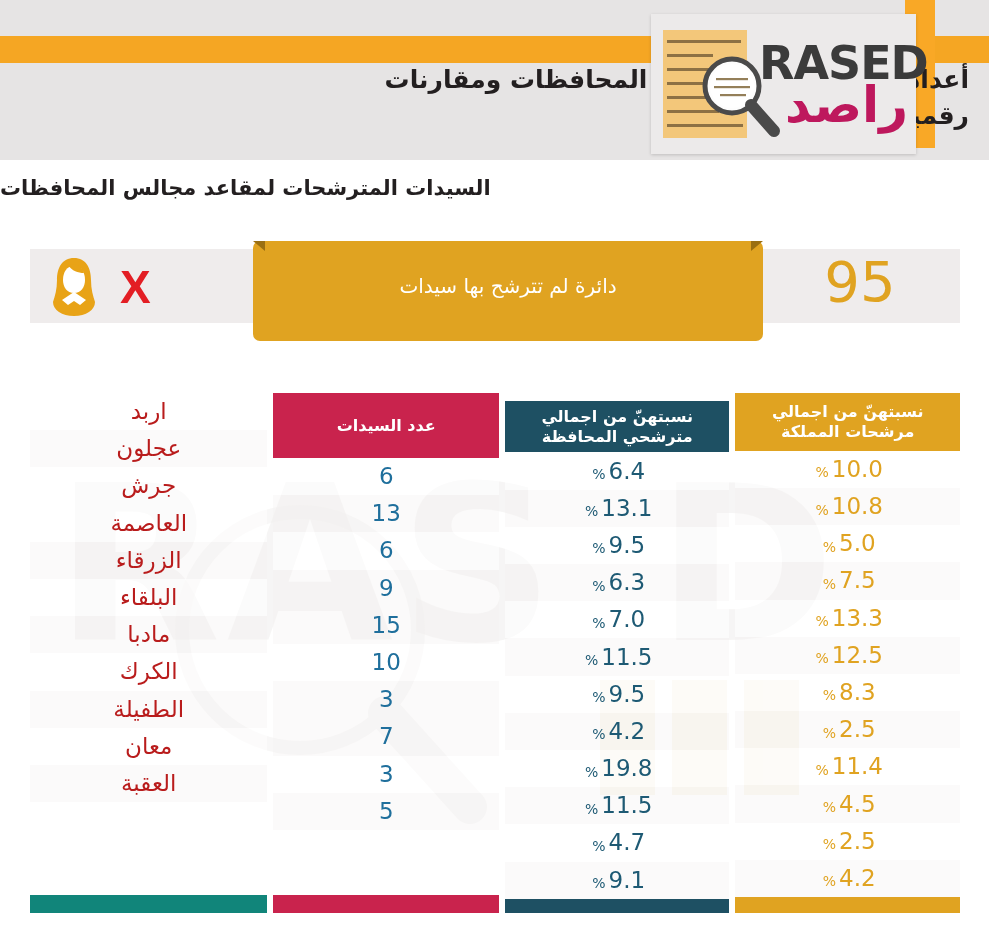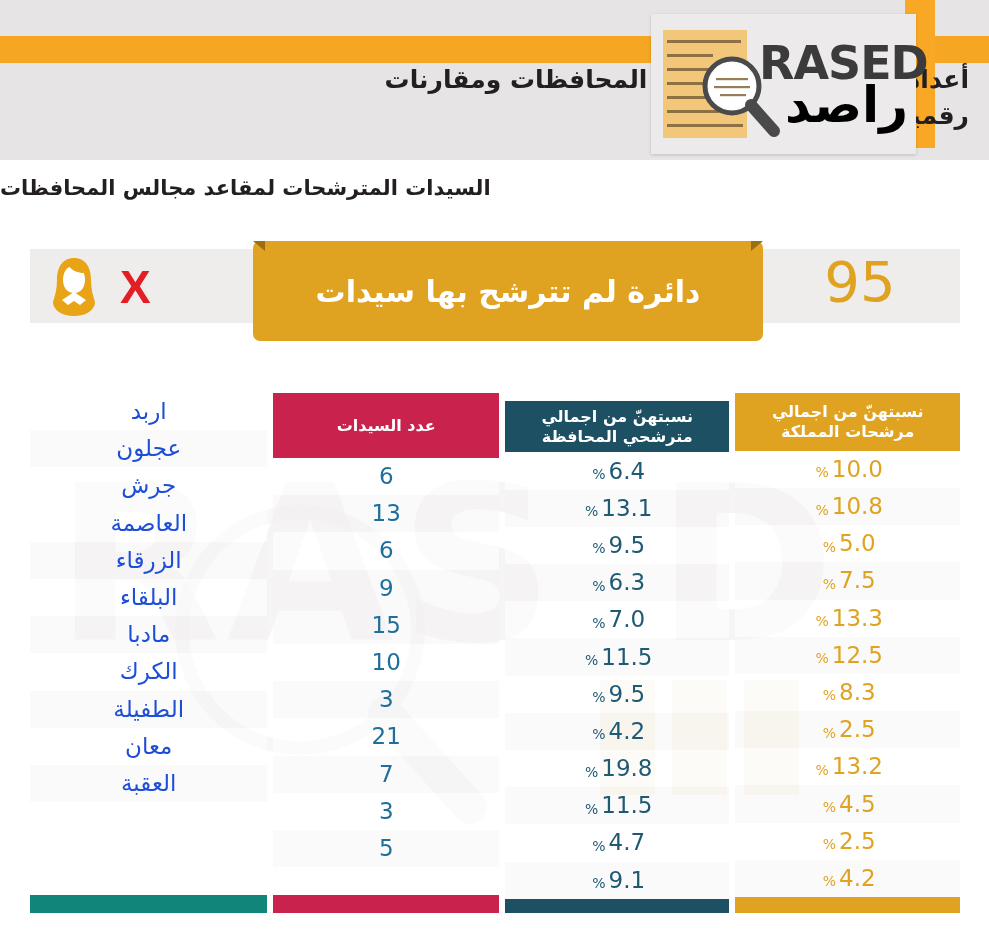--- a/index.html
+++ b/index.html
@@ -93,21 +93,21 @@
     color: #3b3b3b;
     letter-spacing: -1px;
     font-family: "DejaVu Sans", "Liberation Sans", sans-serif;
     direction: ltr;
   }
   .logo-word-ar {
     position: absolute;
     right: 8px; top: 66px;
     font-size: 50px;
     font-weight: bold;
-    color: #000000;
+    color: #be185d;
     line-height: 1;
     direction: rtl;
   }
 
   
   .subtitle {
     position: absolute;
     left: 0; top: 176px;
     width: 989px;
     text-align: left;
@@ -160,22 +160,22 @@
     right: 0px; top: 0px;
     width: 0; height: 0;
     border-top: 10px solid #9a6f12;
     border-right: 12px solid transparent;
   }
   .ribbon-text {
     position: absolute;
     left: 0; right: 0; top: 33px;
     text-align: center;
     color: #ffffff;
-    font-size: 30px;
-    font-weight: bold;
+    font-size: 20px;
+    font-weight: normal;
   }
   .banner-number {
     position: absolute;
     left: 795px; top: 254px;
     width: 130px;
     text-align: center;
     font-size: 56px;
     color: #e0a321;
     line-height: 1;
     font-family: "DejaVu Sans", "Liberation Sans", sans-serif;
@@ -235,21 +235,21 @@
     white-space: nowrap;
   }
   .cell.alt { background: rgba(255,255,255,0.55); }
   .cell.plain { background: rgba(243,241,240,0.35); }
   .pct-sign { font-size: 14px; margin: 0 3px; position: relative; top: 3px; }
   .col-footer { height: 18px; }
 
   .val-gold  { color: #e0a321; }
   .val-slate { color: #1e5a74; }
   .val-blue  { color: #1f6f9c; }
-  .val-green { color: #1d4ed8; }
+  .val-green { color: #b91c1c; }
 </style>
 </head>
 <body>
 
 <div class="page">
 
   <div class="header">
     <div class="header-orange-band"></div>
     <div class="header-orange-post"></div>
 
@@ -351,21 +351,21 @@
           </div>
           <div class="cell alt">
             <span class="val-gold">8.3</span>
             <span class="pct-sign val-gold">%</span>
           </div>
           <div class="cell plain">
             <span class="val-gold">2.5</span>
             <span class="pct-sign val-gold">%</span>
           </div>
           <div class="cell alt">
-            <span class="val-gold">13.2</span>
+            <span class="val-gold">11.4</span>
             <span class="pct-sign val-gold">%</span>
           </div>
           <div class="cell plain">
             <span class="val-gold">4.5</span>
             <span class="pct-sign val-gold">%</span>
           </div>
           <div class="cell alt">
             <span class="val-gold">2.5</span>
             <span class="pct-sign val-gold">%</span>
           </div>
@@ -449,23 +449,20 @@
           </div>
           <div class="cell plain">
             <span class="val-blue">15</span>
           </div>
           <div class="cell alt">
             <span class="val-blue">10</span>
           </div>
           <div class="cell plain">
             <span class="val-blue">3</span>
           </div>
-          <div class="cell alt">
-            <span class="val-blue">21</span>
-          </div>
           <div class="cell plain">
             <span class="val-blue">7</span>
           </div>
           <div class="cell alt">
             <span class="val-blue">3</span>
           </div>
           <div class="cell plain">
             <span class="val-blue">5</span>
           </div>
         </div>

